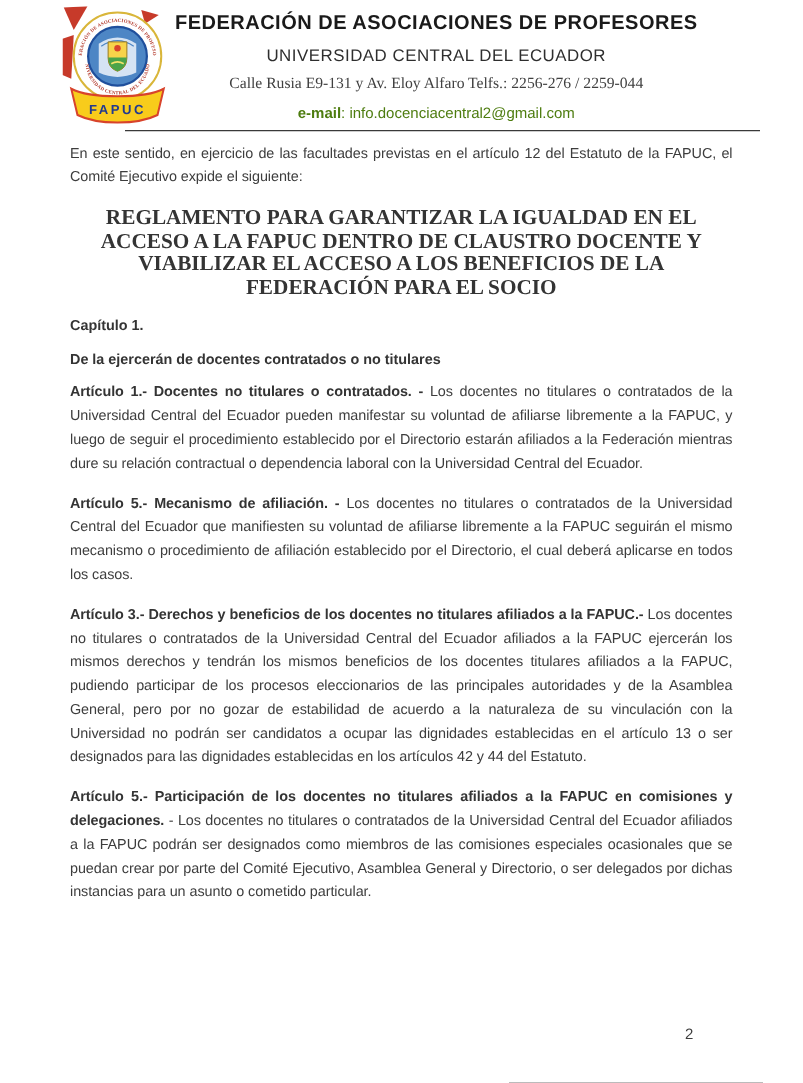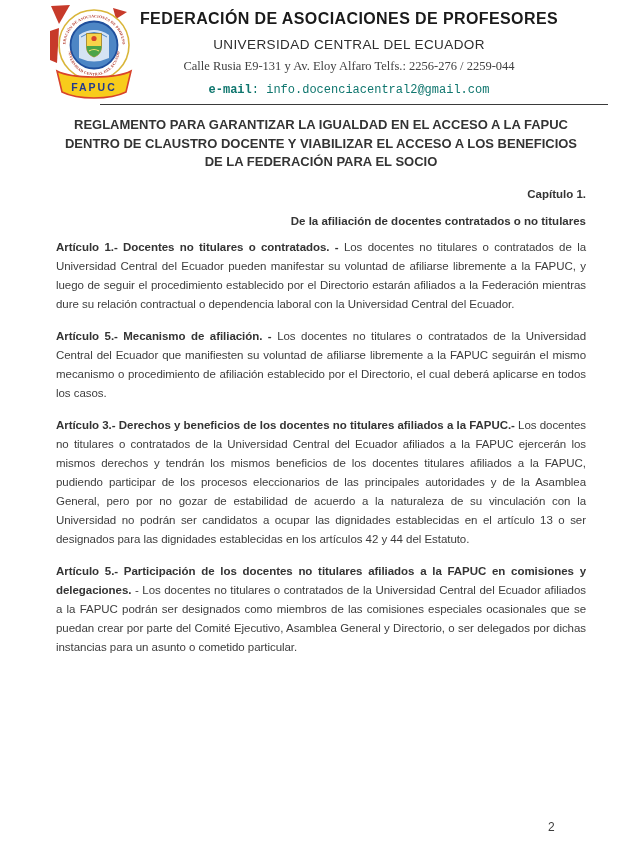--- a/index.html
+++ b/index.html
@@ -15,37 +15,37 @@
   
   .letterhead{position:relative;height:110px;}
   .logo{position:absolute;left:50px;top:5px;width:88px;height:96px;}
   .lh-text{position:absolute;left:118px;top:10px;width:462px;text-align:center;}
   .org-name{
     font-size:16px;font-weight:bold;color:#1a1a1a;
     letter-spacing:.4px;margin-bottom:9px;white-space:nowrap;
   }
   .university{font-size:13.5px;color:#2e2e2e;letter-spacing:.4px;margin-bottom:7px;}
   .address{font-family:"Liberation Serif",serif;font-size:12.5px;color:#404040;margin-bottom:9px;}
-  .email-line{font-family:Liberation Mono, monospace;font-size:12px;color:#0f766e;}
+  .email-line{font-family:Liberation Sans, sans-serif;font-size:12px;color:#4d7c0f;}
   .email-line strong{font-weight:bold;}
   .rule{position:absolute;left:100px;right:34px;top:104px;border-top:1.6px solid #3a3a3a;}
   
   .content{padding:4px 56px 0 56px;}
   .para{
     font-size:11.5px;line-height:19px;letter-spacing:-.05px;
     text-align:justify;margin:0 0 13px 0;
   }
   .para strong{color:#343434;}
   .doc-title{
-    font-size:13px;line-height:18.5px;font-weight:bold;color:#343434;
-    text-align:center;margin:2px 8px 15px 8px;
+    font-size:17px;line-height:18.5px;font-weight:bold;color:#343434;
+    text-align:center;margin:2px 8px 15px 8px;font-family:Liberation Serif, serif;
   }
   .chapter{
     font-size:11.5px;line-height:14px;font-weight:bold;color:#343434;
-    text-align:right;margin:0 0 13px 0;
+    text-align:left;margin:0 0 13px 0;
   }
   .chapter-sub{margin-bottom:10px;}
   .page-number{
     position:absolute;left:548px;top:820px;
     font-size:12px;color:#3d3d3d;
   }
 </style>
 </head>
 <body>
 
@@ -94,26 +94,27 @@
       <div class="address">Calle Rusia E9-131 y Av. Eloy Alfaro Telfs.: 2256-276 / 2259-044</div>
       <div class="email-line"><strong>e-mail</strong><span>: info.docenciacentral2@gmail.com</span></div>
     </div>
 
     <div class="rule"></div>
   </header>
 
   <main class="content">
 
 
+    <p class="para">En este sentido, en ejercicio de las facultades previstas en el artículo 12 del Estatuto de la FAPUC, el Comité Ejecutivo expide el siguiente:</p>
 
     <p class="doc-title">REGLAMENTO PARA GARANTIZAR LA IGUALDAD EN EL ACCESO A LA FAPUC DENTRO DE CLAUSTRO DOCENTE Y VIABILIZAR EL ACCESO A LOS BENEFICIOS DE LA FEDERACIÓN PARA EL SOCIO</p>
 
     <p class="chapter">Capítulo 1.</p>
 
-    <p class="chapter chapter-sub">De la afiliación de docentes contratados o no titulares</p>
+    <p class="chapter chapter-sub">De la ejercerán de docentes contratados o no titulares</p>
 
     <p class="para"><strong>Artículo 1.- Docentes no titulares o contratados. -</strong><span> Los docentes no titulares o contratados de la Universidad Central del Ecuador pueden manifestar su voluntad de afiliarse libremente a la FAPUC, y luego de seguir el procedimiento establecido por el Directorio estarán afiliados a la Federación mientras dure su relación contractual o dependencia laboral con la Universidad Central del Ecuador.</span></p>
 
     <p class="para"><strong>Artículo 5.- Mecanismo de afiliación. -</strong><span> Los docentes no titulares o contratados de la Universidad Central del Ecuador que manifiesten su voluntad de afiliarse libremente a la FAPUC seguirán el mismo mecanismo o procedimiento de afiliación establecido por el Directorio, el cual deberá aplicarse en todos los casos.</span></p>
 
     <p class="para"><strong>Artículo 3.- Derechos y beneficios de los docentes no titulares afiliados a la FAPUC.-</strong><span> Los docentes no titulares o contratados de la Universidad Central del Ecuador afiliados a la FAPUC ejercerán los mismos derechos y tendrán los mismos beneficios de los docentes titulares afiliados a la FAPUC, pudiendo participar de los procesos eleccionarios de las principales autoridades y de la Asamblea General, pero por no gozar de estabilidad de acuerdo a la naturaleza de su vinculación con la Universidad no podrán ser candidatos a ocupar las dignidades establecidas en el artículo 13 o ser designados para las dignidades establecidas en los artículos 42 y 44 del Estatuto.</span></p>
 
 
     <p class="para"><strong>Artículo 5.- Participación de los docentes no titulares afiliados a la FAPUC en comisiones y delegaciones.</strong><span> - Los docentes no titulares o contratados de la Universidad Central del Ecuador afiliados a la FAPUC podrán ser designados como miembros de las comisiones especiales ocasionales que se puedan crear por parte del Comité Ejecutivo, Asamblea General y Directorio, o ser delegados por dichas instancias para un asunto o cometido particular.</span></p>
 

